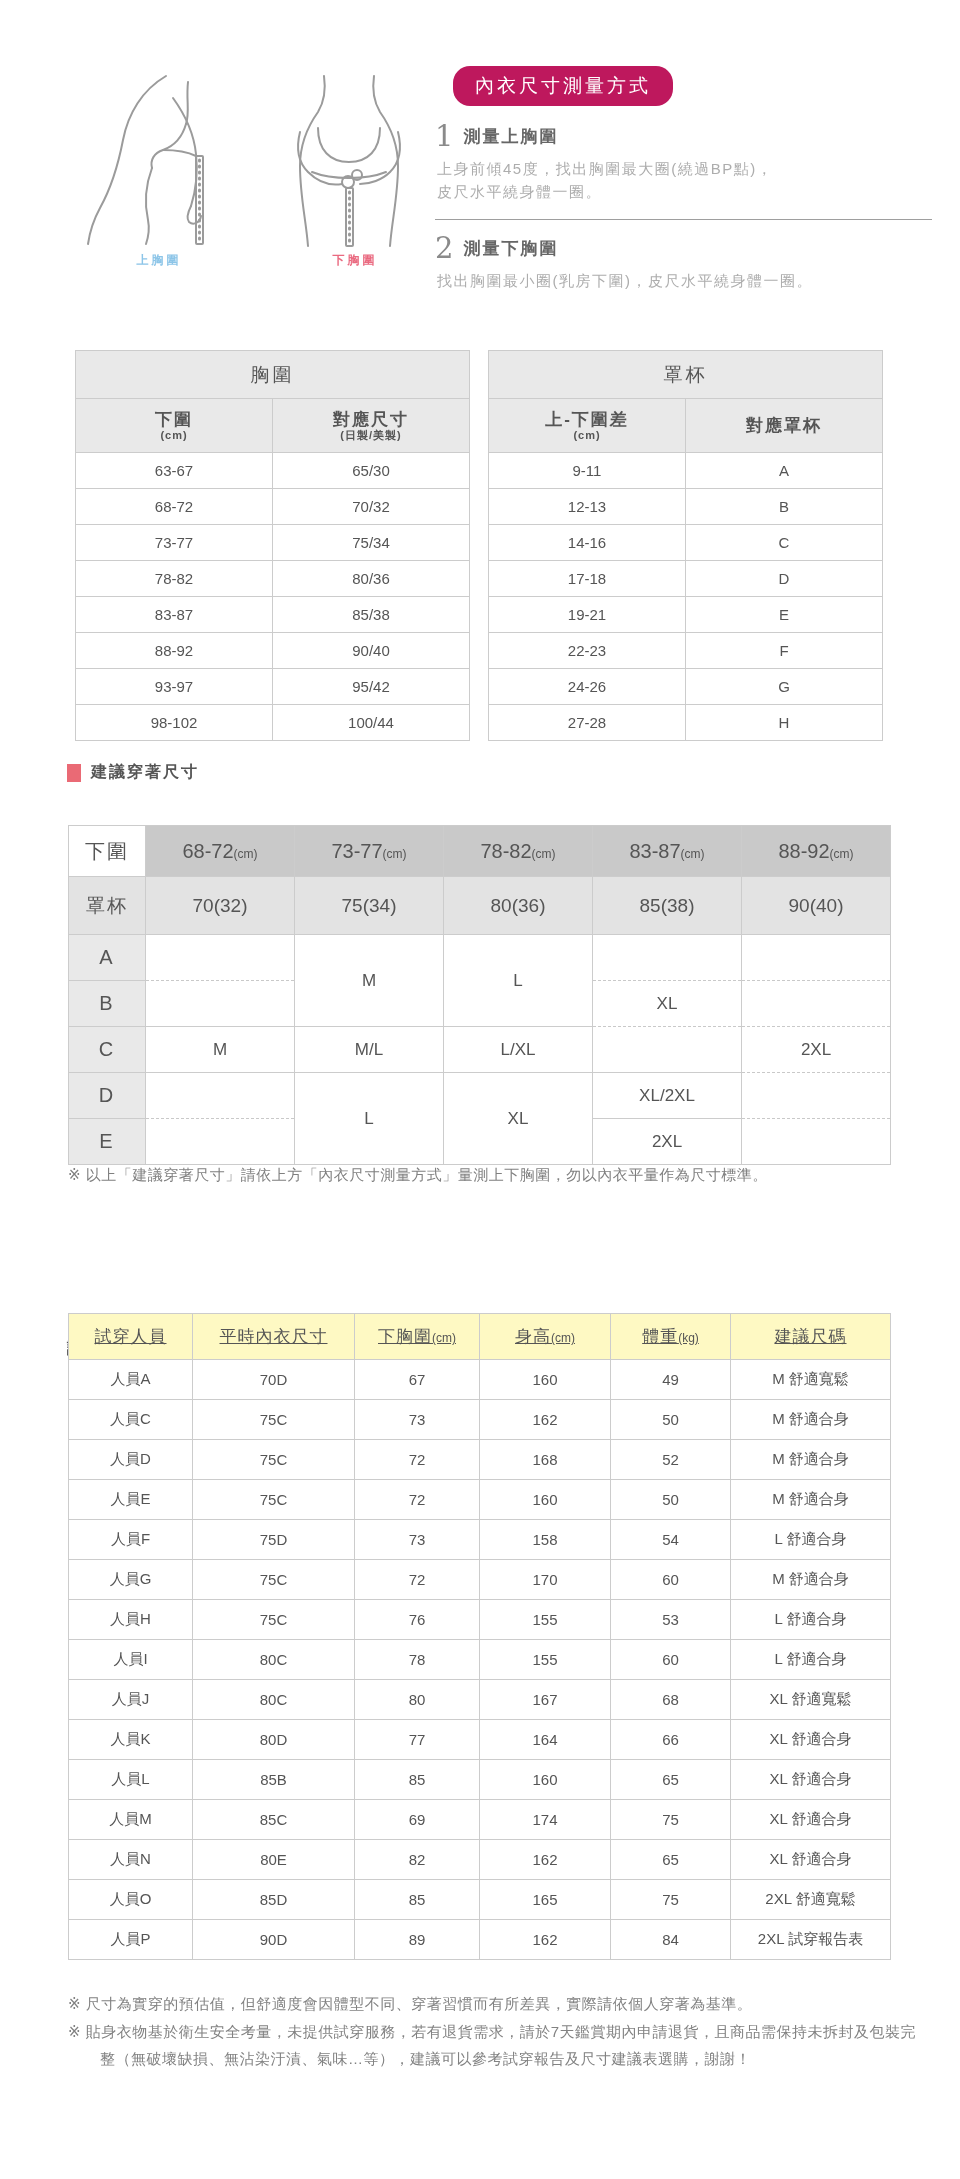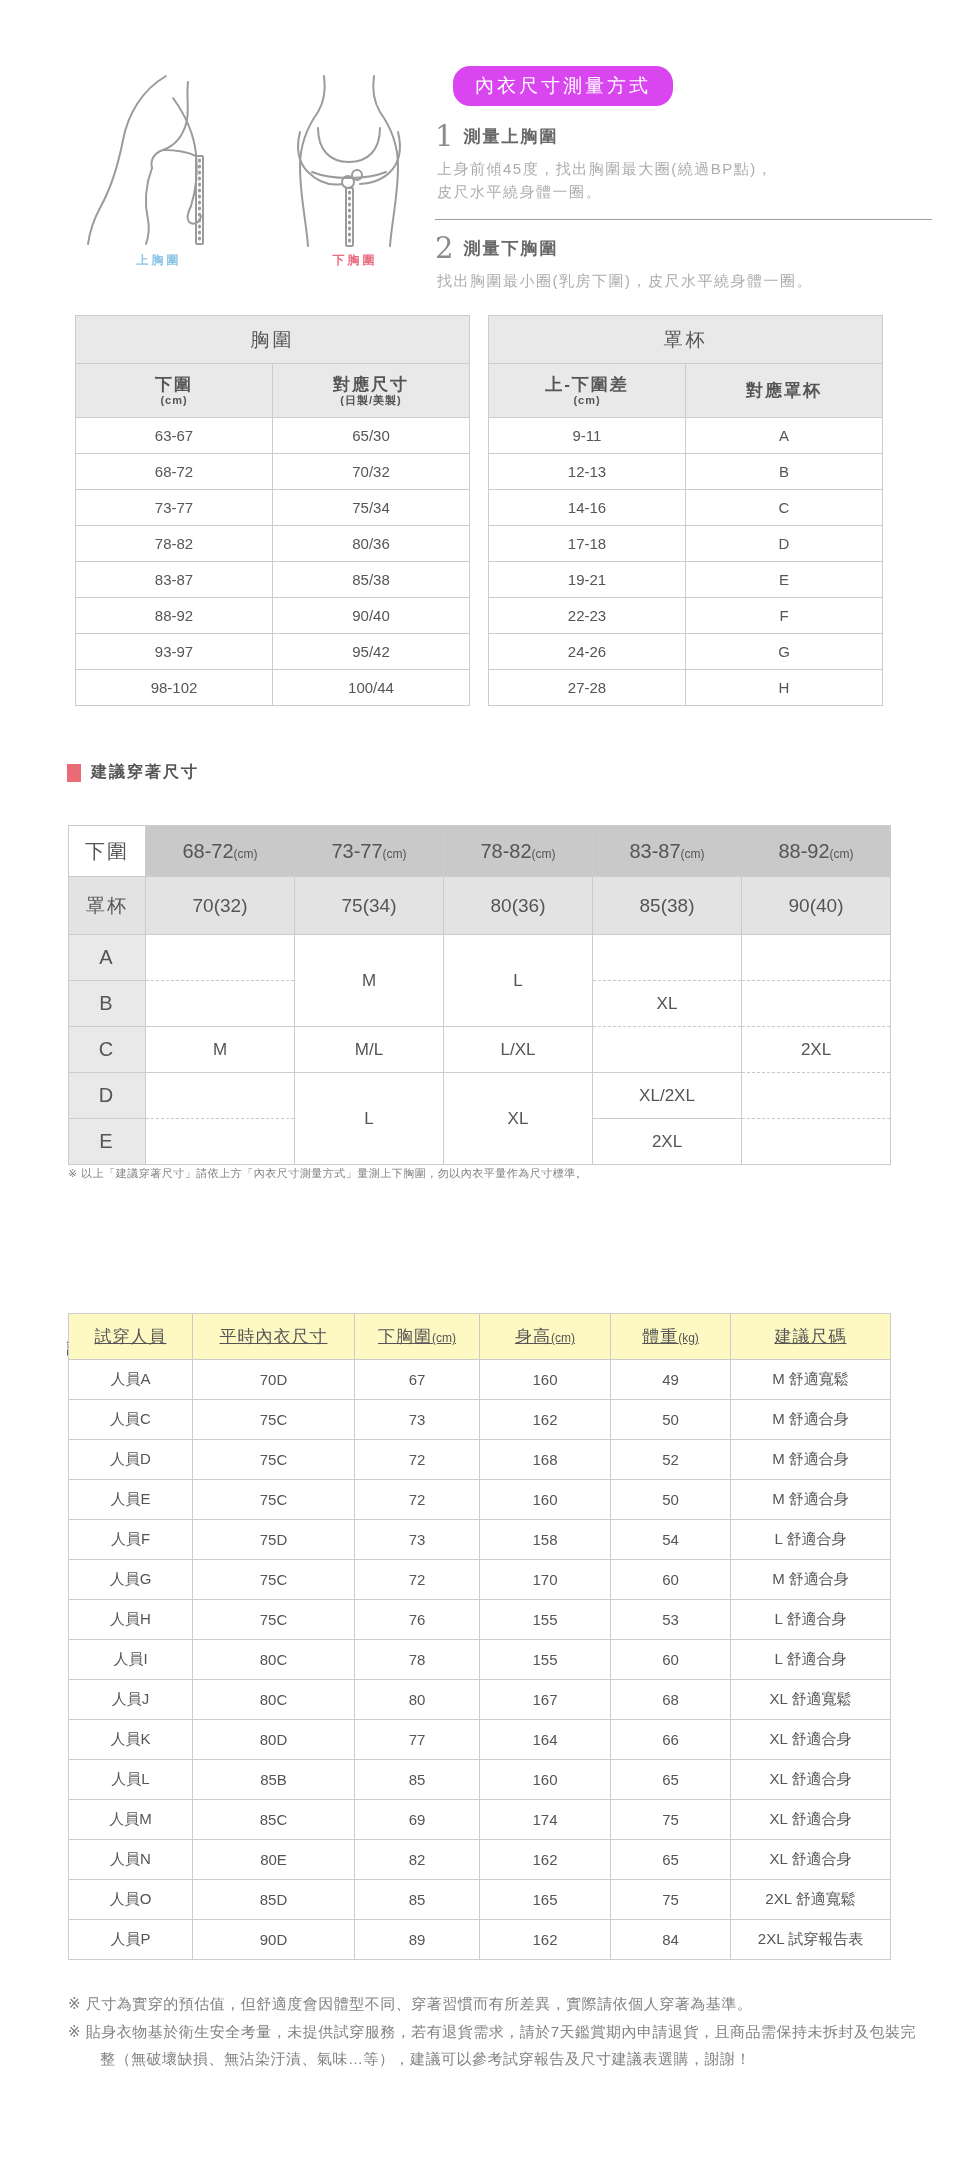--- a/index.html
+++ b/index.html
@@ -10,33 +10,33 @@
   .figures{position:absolute;left:66px;top:72px;width:380px;height:185px;}
   .fig{position:absolute;top:0;}
   .fig1{left:4px;}
   .fig2{left:196px;}
   .fig-label{position:absolute;top:252px;width:110px;text-align:center;
              font-size:12px;font-weight:bold;letter-spacing:3px;}
   .fig-label.upper{left:104px;color:#8cc5e8;}
   .fig-label.lower{left:300px;color:#ea6a80;}
 
   .guide-right{position:absolute;left:435px;top:66px;width:500px;}
-  .guide-badge{display:inline-block;margin-left:18px;background:#d946ef;color:#fff;
+  .guide-badge{display:inline-block;margin-left:18px;background:#be185d;color:#fff;
                border-radius:17px;padding:7px 22px;font-size:19px;letter-spacing:3px;}
   .step{margin-top:16px;}
   .step-head{display:flex;align-items:center;margin-bottom:6px;}
   .step-num{font-family:"DejaVu Serif","Liberation Serif",serif;font-size:29px;
             color:#8a8a8a;line-height:1;margin-right:10px;}
   .step-title{font-size:17px;font-weight:bold;color:#666;letter-spacing:2px;}
   .step-desc{font-size:15px;color:#adadad;letter-spacing:1.5px;line-height:23px;
              white-space:pre-line;margin:2px 0 0 2px;}
   .guide-divider{border:none;border-top:1px solid #9e9e9e;margin:16px 0 14px 0;width:497px;}
 
   
-  .tables-row{position:absolute;left:75px;top:315px;display:flex;gap:18px;}
+  .tables-row{position:absolute;left:75px;top:350px;display:flex;gap:18px;}
   table.stable{border-collapse:collapse;table-layout:fixed;width:395px;background:#fff;}
   .stable td{border:1px solid #ccc;text-align:center;vertical-align:middle;color:#555;}
   .stable .t-title{height:45px;background:#e9e9e9;font-size:19px;letter-spacing:3px;}
   .stable .t-head{height:51px;background:#e9e9e9;}
   .stable .t-head .ht{display:block;font-size:17px;font-weight:bold;letter-spacing:2px;line-height:19px;}
   .stable .t-head .hu{display:block;font-size:11px;font-weight:bold;letter-spacing:1px;line-height:13px;}
   .stable tbody td{height:33px;font-size:15px;}
 
   
   .sec-head{position:absolute;left:67px;display:flex;align-items:center;}
@@ -57,21 +57,21 @@
   .matrix td.m-cup{background:#e9e9e9;}
   .matrix .bb-s{border-bottom:1px solid #ccc;}
   .matrix .bb-d{border-bottom:1px dashed #c9c9c9;}
   .matrix .m-corner,.matrix .m-cup{font-size:20px;letter-spacing:2px;}
   .matrix .band-t{font-size:20px;}
   .matrix .band-u{font-size:12px;}
   .matrix tr.r-size td{font-size:19px;}
   .matrix td.m-val{font-size:17px;}
 
   .size-note{position:absolute;left:68px;top:1166px;width:860px;
-             font-size:11px;color:#808080;letter-spacing:0.5px;}
+             font-size:15px;color:#808080;letter-spacing:0.5px;}
 
   
   table.report{position:absolute;left:68px;top:1313px;border-collapse:collapse;
                table-layout:fixed;width:822px;background:#fff;}
   .report th,.report td{border:1px solid #ccc;text-align:center;vertical-align:middle;color:#555;font-weight:normal;}
   .report thead th{height:43px;background:#fef9c3;text-decoration:underline;}
   .report thead .ht{font-size:17px;letter-spacing:1px;}
   .report thead .hu{font-size:12px;}
   .report tbody td{height:37px;font-size:15px;}
 

